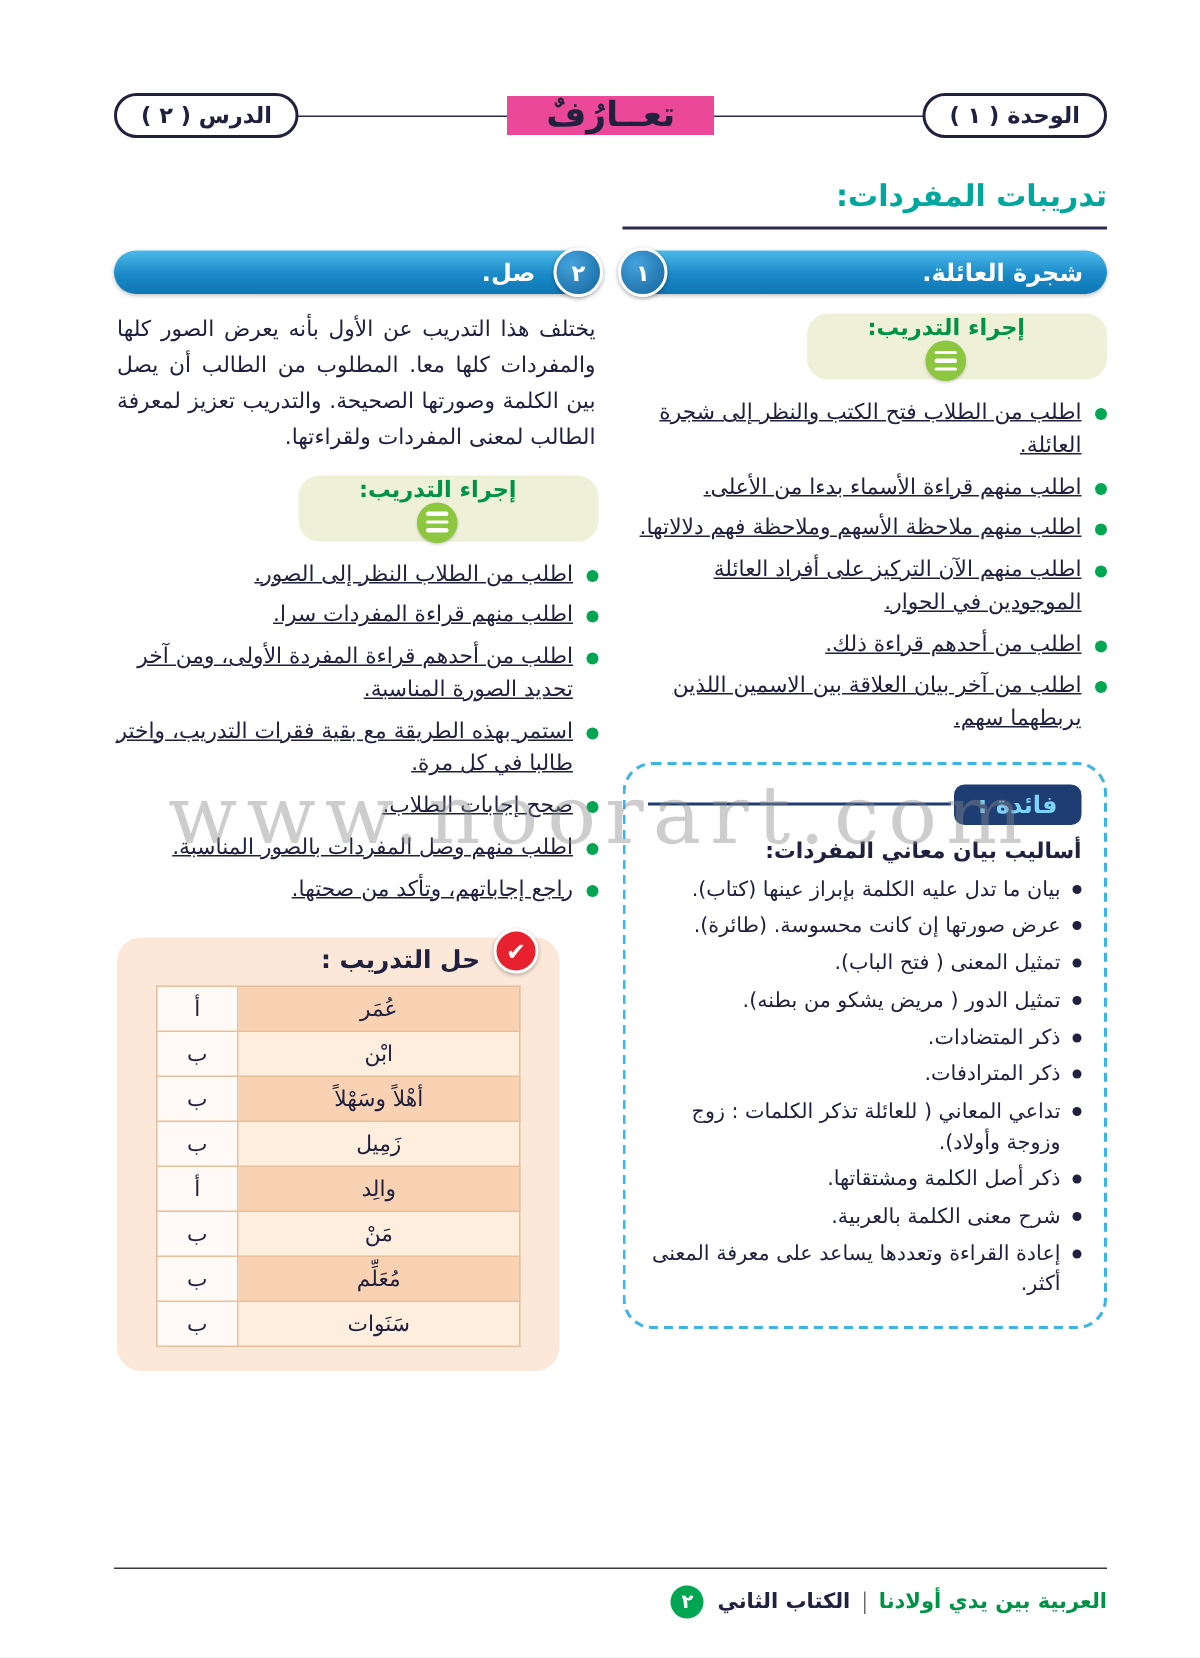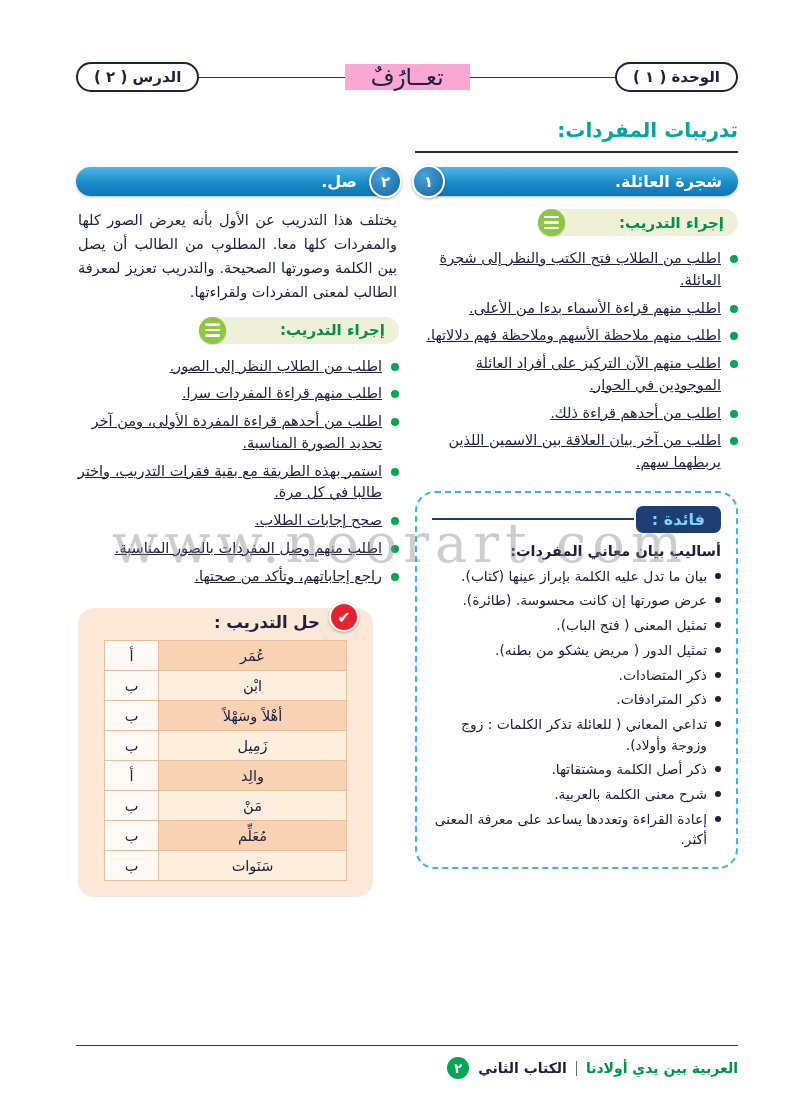--- a/index.html
+++ b/index.html
@@ -11,22 +11,22 @@
   }
   .content { padding:0 62px 0 76px; }
 
   
   .header { position:relative; margin-top:58px; height:38px;
             display:flex; align-items:center; justify-content:space-between; }
   .header::before { content:""; position:absolute; left:0; right:0; top:50%;
                     border-top:1.6px solid #2b2b4e; }
   .pill { position:relative; z-index:1; background:#fff; border:2px solid #20203f;
           border-radius:16px; padding:4px 16px; font-weight:bold; font-size:15px; }
-  .header-title { position:relative; z-index:1; background:#f9a8d4; padding:0 26px;
-                  font-size:23px; font-weight:normal; letter-spacing:1px;text-align:center; }
+  .header-title { position:relative; z-index:1; background:#ec4899; padding:0 26px;
+                  font-size:23px; font-weight:bold; letter-spacing:1px;text-align:center; }
 
   
   .columns { display:flex; gap:16px; margin-top:22px; align-items:flex-start; }
   .col { flex:1; min-width:0; }
   .col-left { padding-top:49px; }
 
   .section-heading { color:#00a79d; font-size:20px; font-weight:bold;
                      padding-bottom:9px; border-bottom:2px solid #2b2b4e; margin-bottom:14px; }
 
   
@@ -38,23 +38,23 @@
            background:radial-gradient(circle at 35% 30%, #46a3dd, #14639b);
            border:2.5px solid #fff; color:#fff; font-size:15px; font-weight:bold;
            display:flex; align-items:center; justify-content:center;
            box-shadow:0 1px 3px rgba(0,0,0,.35); flex:none; }
   .ex-bar.num-left { justify-content:space-between; padding-right:16px; }
   .ex-bar.num-left .badge { margin-left:-3px; }
   .ex-bar.num-right { justify-content:flex-start; }
   .ex-bar.num-right .badge { margin-right:-3px; margin-left:12px; }
 
   
-  .proc-pill { background:#eef0d8; border-radius:14px; height:27px; width:62%;
+  .proc-pill { background:#eef0d8; border-radius:14px; height:44px; width:62%;
                display:flex; align-items:center; justify-content:space-between;
-               padding-right:14px; margin-bottom:9px; }
+               padding-right:14px; margin-bottom:9px;flex-direction:column; }
   .proc-label { color:#009245; font-weight:bold; font-size:15px; }
   .proc-icon { width:27px; height:27px; border-radius:50%; background:#8dc63f;
                display:flex; flex-direction:column; justify-content:center; gap:3px;
                padding:0 6px; flex:none; box-shadow:0 1px 2px rgba(0,0,0,.2); }
   .proc-icon .bar { height:2.5px; background:#fff; border-radius:2px; }
 
   
   .steps { list-style:none; margin-bottom:6px;text-decoration:underline; }
   .steps li { display:flex; font-size:14.5px; line-height:1.5; padding:3px 0; }
   .dot-green { width:8px; height:8px; border-radius:50%; background:#00a651;

